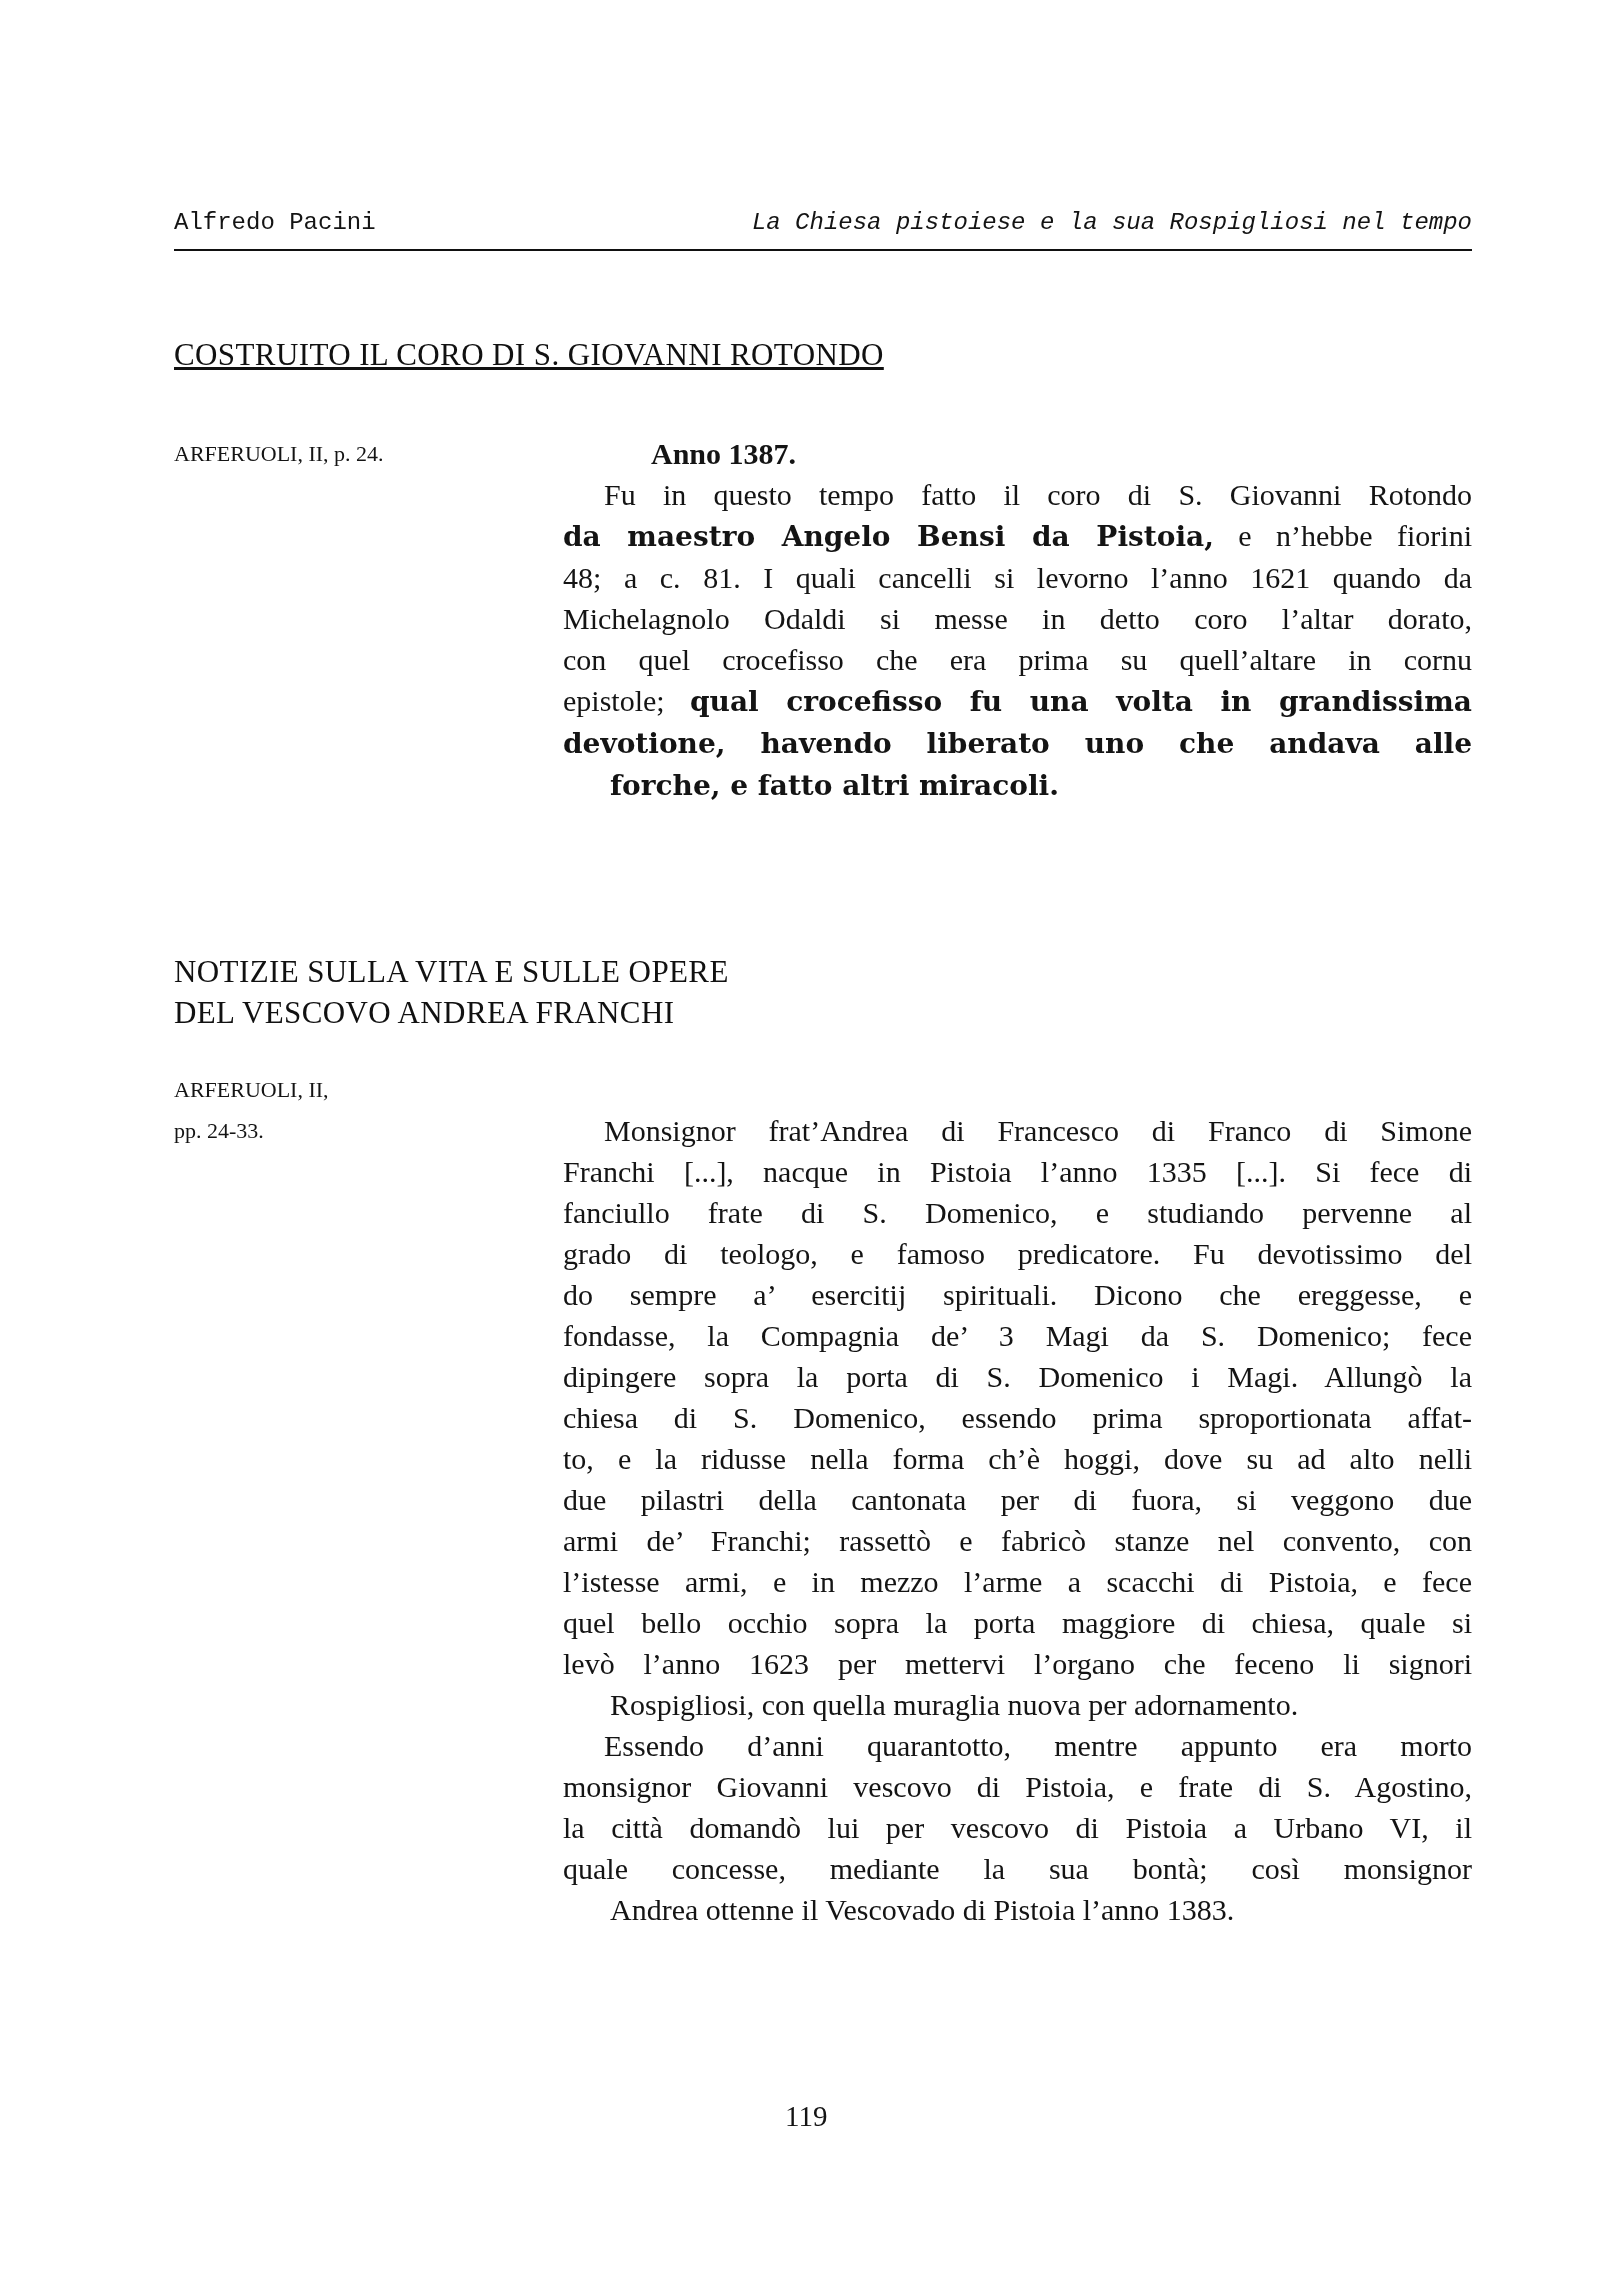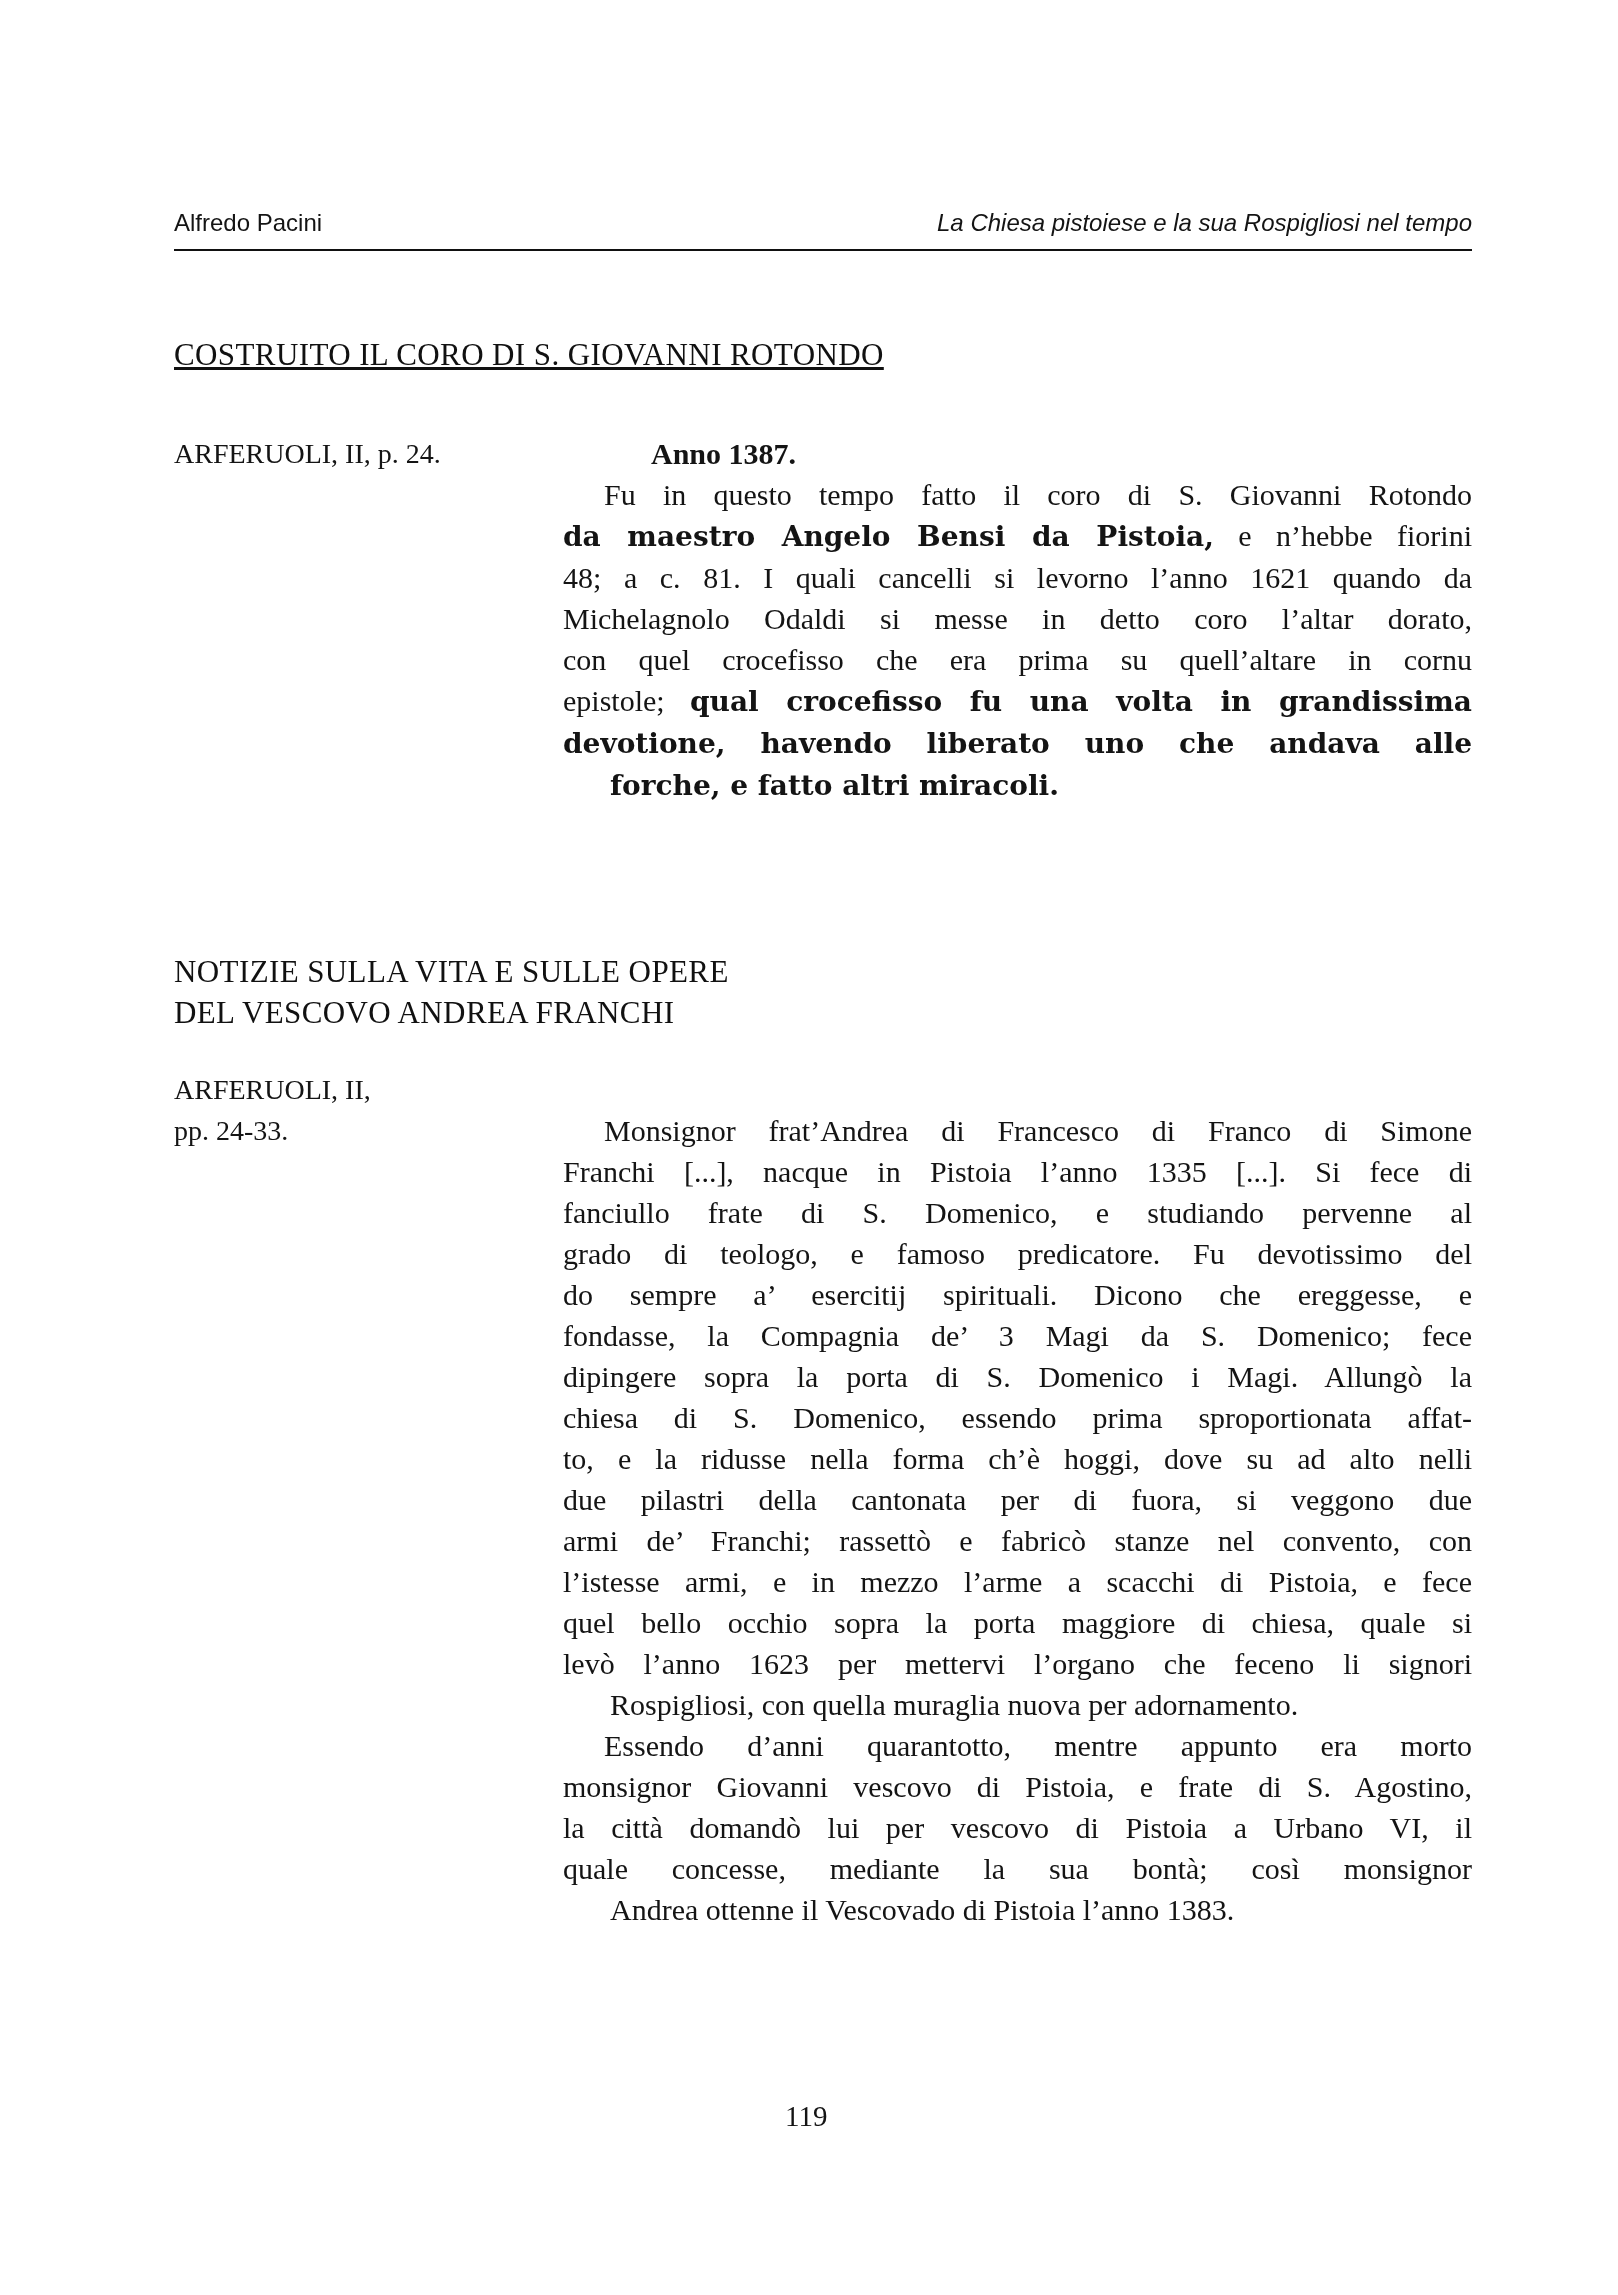--- a/index.html
+++ b/index.html
@@ -14,21 +14,21 @@
     overflow: hidden;
     font-family: "DejaVu Serif", "Liberation Serif", serif;
     color: #141414;
   }
   .running-head {
     position: absolute;
     left: 174px;
     top: 209px;
     width: 1298px;
     height: 32px;
-    font-family: Liberation Sans, sans-serif;
+    font-family: Liberation Mono, monospace;
     font-size: 24px;
   }
   .running-head .author {
     position: absolute;
     left: 0;
     top: 0;
   }
   .running-head .title {
     position: absolute;
     right: 0;
@@ -49,21 +49,21 @@
     font-family: "Liberation Serif", serif;
     font-size: 31px;
     letter-spacing: 0.4px;
     line-height: 41px;
     color: #111;
   }
   .ref {
     position: absolute;
     left: 174px;
     font-family: "Liberation Serif", serif;
-    font-size: 28px;
+    font-size: 22px;
     line-height: 41px;
   }
   .body-text {
     position: absolute;
     left: 563px;
     width: 909px;
     font-family: "Liberation Serif", serif;
     font-size: 30px;
     line-height: 41px;
     text-align: justify;

